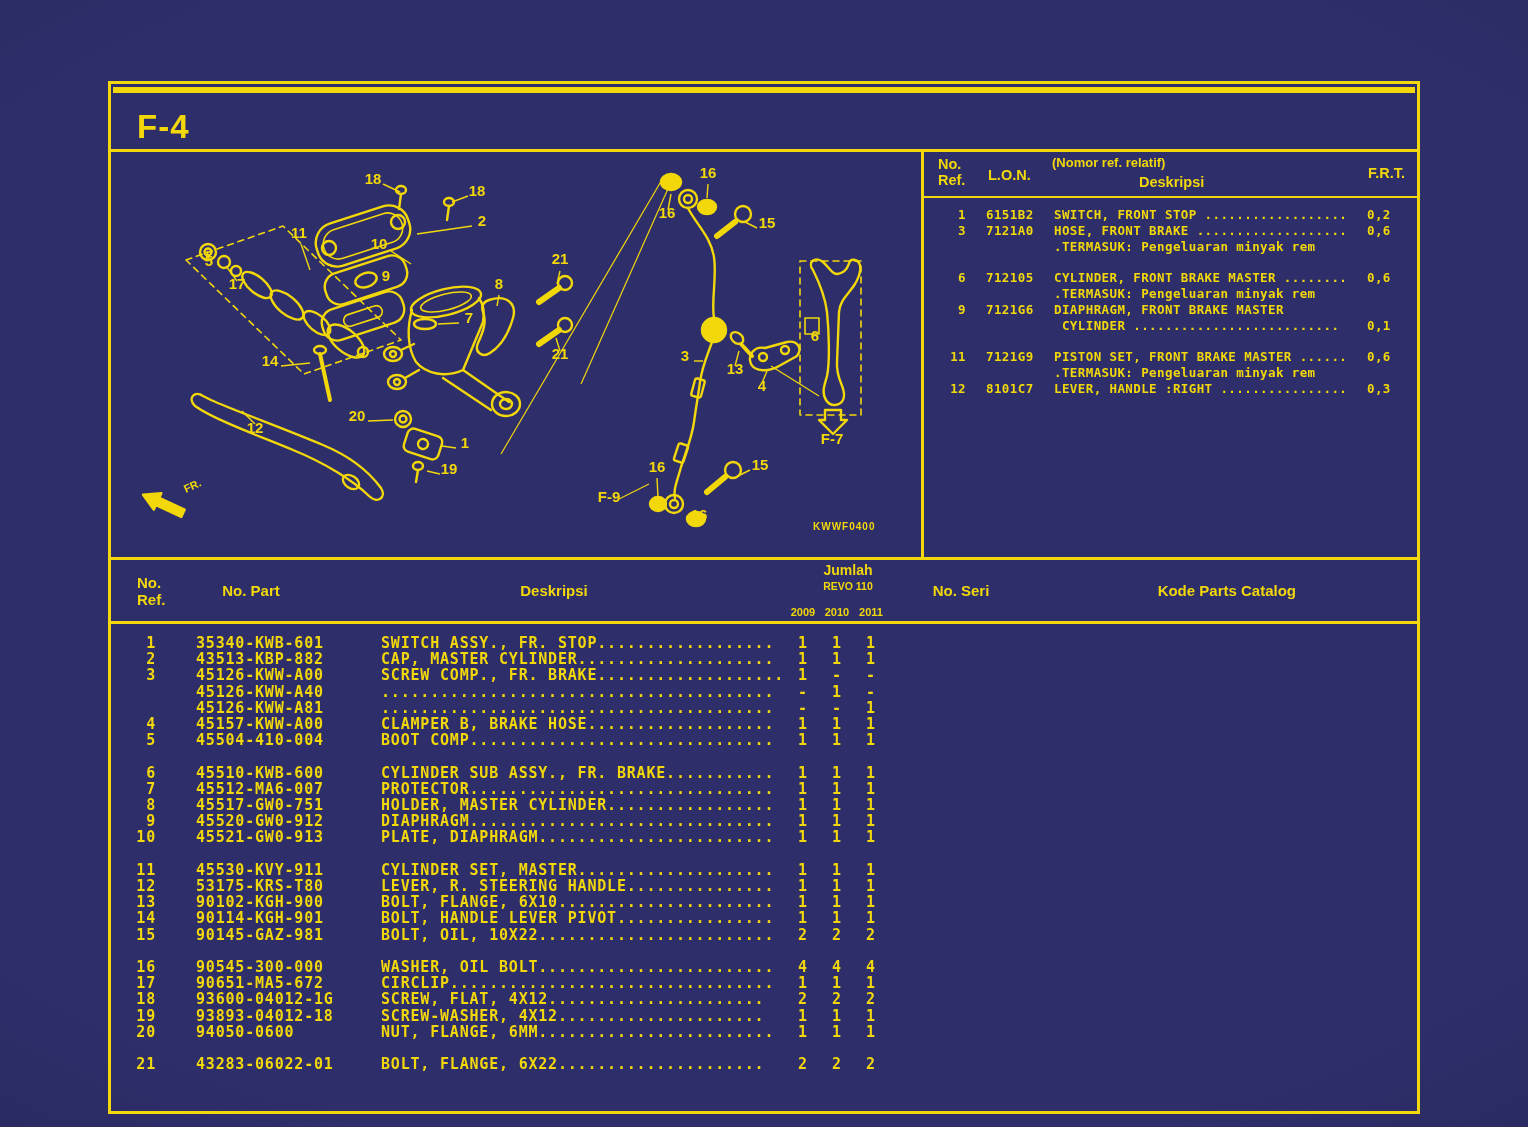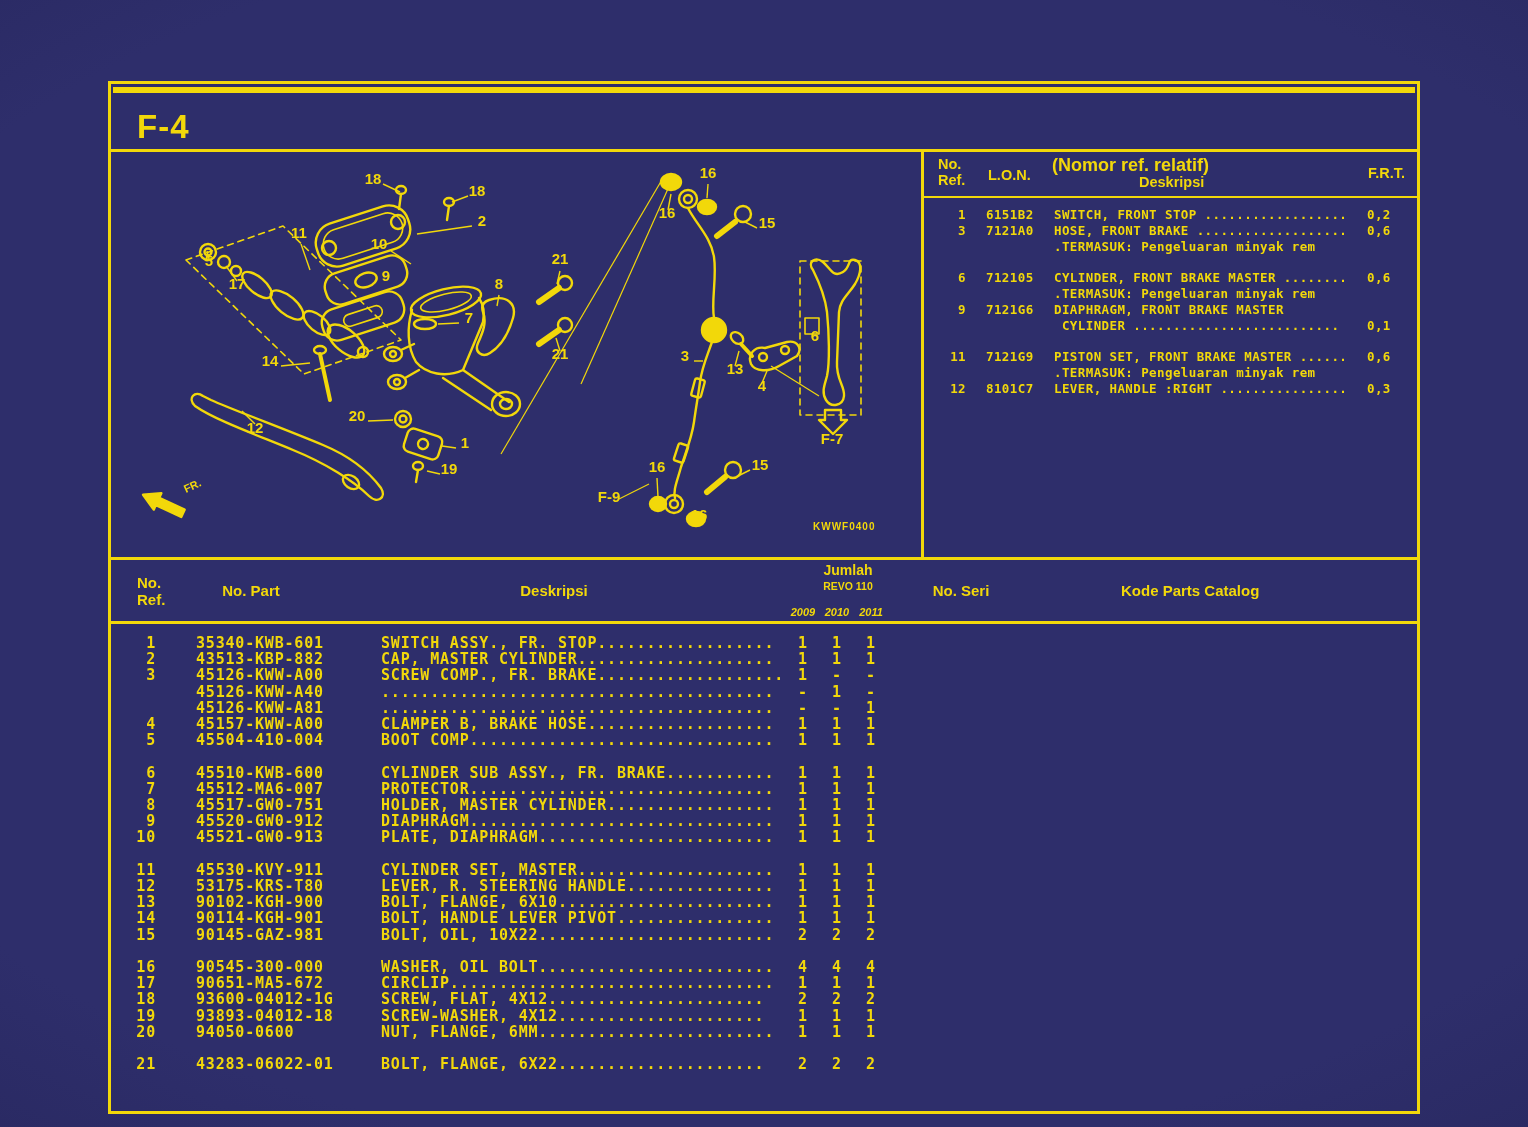--- a/index.html
+++ b/index.html
@@ -25,43 +25,43 @@
   .pagecode{position:absolute;left:26px;top:24px;font-size:33px;font-weight:bold;letter-spacing:1px;}
   .title{text-align:center;padding-top:24px;font-size:31px;font-weight:bold;letter-spacing:1.5px;}
   
   .content{display:flex;height:408px;border-bottom:3px solid var(--y);}
   .diagram{width:810px;position:relative;flex:none;}
   .diagram svg{position:absolute;inset:0;}
   .reftable{flex:1;border-left:3px solid var(--y);display:flex;flex-direction:column;min-width:0;}
   .ref-head{position:relative;height:46px;border-bottom:2px solid var(--y);font-weight:bold;font-size:14.5px;flex:none;}
   .rh-no{position:absolute;left:14px;top:4px;line-height:16px;}
   .rh-lon{position:absolute;left:64px;top:15px;}
-  .rh-nomor{position:absolute;left:128px;top:3px;font-size:18px;}
+  .rh-nomor{position:absolute;left:128px;top:3px;font-size:13px;}
   .rh-desk{position:absolute;left:215px;top:22px;}
   .rh-frt{position:absolute;right:12px;top:13px;}
   .ref-rows{padding-top:9px;font-family:"DejaVu Sans Mono", monospace;font-size:12.5px;font-weight:bold;line-height:15.8px;letter-spacing:0.4px;}
   .rrow{display:flex;white-space:pre;}
   .rrow .c-ref{width:42px;text-align:right;flex:none;}
   .rrow .c-lon{width:64px;margin-left:20px;flex:none;}
   .rrow .c-desc{flex:1;margin-left:4px;overflow:hidden;}
   .rrow .c-frt{width:50px;text-align:left;flex:none;}
   .rspacer{height:15.8px;}
   
   .partshead{position:relative;height:64px;border-bottom:3px solid var(--y);font-weight:bold;font-size:15px;flex:none;}
   .ph-no{position:absolute;left:26px;top:14px;line-height:17px;}
   .ph-part{position:absolute;left:80px;top:22px;width:120px;text-align:center;}
   .ph-desk{position:absolute;left:383px;top:22px;width:120px;text-align:center;}
   .ph-jumlah{position:absolute;left:652px;top:2px;width:170px;text-align:center;}
   .ph-jumlah .j1{font-size:14px;}
   .ph-jumlah .j2{font-size:10.5px;margin-top:2px;}
-  .ph-years{position:absolute;left:652px;top:46px;width:170px;font-size:11px;display:flex;font-style:italic;}
+  .ph-years{position:absolute;left:652px;top:46px;width:170px;font-size:11px;display:flex;}
   .ph-years span{width:34px;text-align:center;flex:none;}
   .ph-years span:first-child{margin-left:23px;}
   .ph-seri{position:absolute;left:800px;top:22px;width:100px;text-align:center;}
-  .ph-katalog{position:absolute;left:1010px;top:22px;width:175px;text-align:left;}
+  .ph-katalog{position:absolute;left:1010px;top:22px;width:175px;text-align:right;}
   
   .parts-rows{padding-top:11px;font-family:"DejaVu Sans Mono", monospace;font-size:15px;font-weight:bold;line-height:16.2px;letter-spacing:0.8px;}
   .prow{display:flex;white-space:pre;}
   .prow .c-ref{width:45px;text-align:right;flex:none;}
   .prow .c-part{width:185px;margin-left:40px;flex:none;}
   .prow .c-desc{width:405px;flex:none;overflow:hidden;}
   .prow .c-q{width:34px;text-align:center;flex:none;}
   .pspacer{height:16.2px;}
 </style>
 </head>

